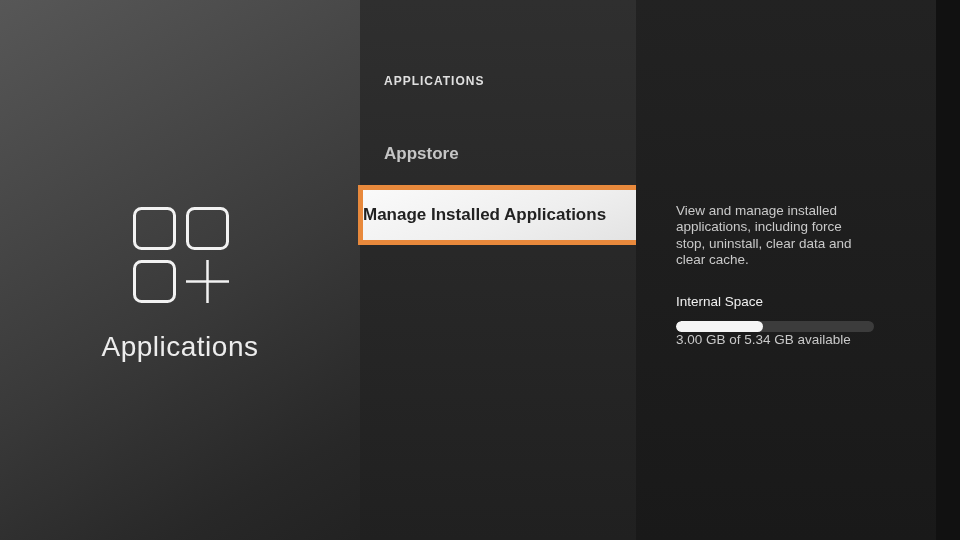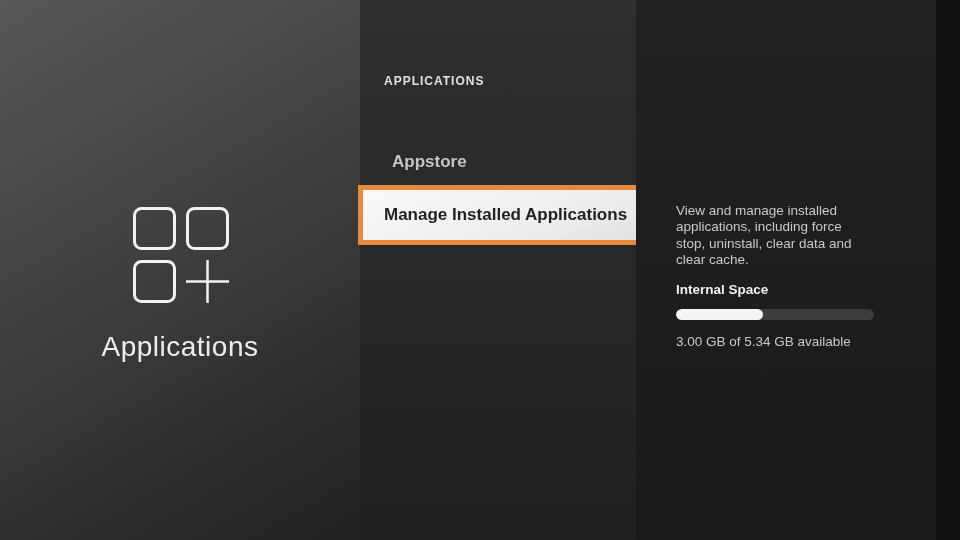--- a/index.html
+++ b/index.html
@@ -48,40 +48,38 @@
   .menu-header {
     position: absolute;
     left: 24px; top: 74px;
     font-size: 12px;
     font-weight: 600;
     letter-spacing: 1px;
     color: #e0e0e0;
   }
   .menu-item-plain {
     position: absolute;
-    left: 24px; top: 152px;
+    left: 24px; top: 144px;
     font-size: 17px;
     font-weight: 600;
     color: #c5c5c5;
     cursor: pointer;
-    margin-left: 8px;
   }
   .menu-item-selected {
     position: absolute;
     left: -2px; top: 185px;
     width: 304px; height: 60px;
     box-sizing: border-box;
     border: 5px solid #e8893c;
     background: linear-gradient(160deg, #fafafa 0%, #efefef 55%, #e2e2e2 100%);
     display: flex;
     align-items: center;
     cursor: pointer;
   }
   .menu-item-selected span {
-    padding-left: 21px;
     font-size: 17px;
     font-weight: 700;
     color: #222222;
   }
   
   .panel-detail {
     position: absolute;
     left: 636px; top: 0;
     width: 300px; height: 540px;
     box-sizing: border-box;
@@ -89,41 +87,40 @@
     padding: 203px 0 0 40px;
   }
   .description {
     margin: 0;
     width: 198px;
     font-size: 13.5px;
     line-height: 1.22;
     color: #c9c9c9;
   }
   .storage-label {
-    margin-top: 13px;
+    margin-top: 25px;
     font-size: 13.5px;
-    font-weight: 700;
+    font-weight: 400;
     color: #f0f0f0;
   }
   .progress-track {
     margin-top: 12px;
     width: 198px;
     height: 11px;
     border-radius: 6px;
     background: #3c3c3c;
     overflow: hidden;
   }
   .progress-fill {
     height: 100%;
     width: 0;
     border-radius: 6px;
     background: #f5f5f5;
   }
   .storage-available {
-    margin-top: 14px;
     font-size: 13.5px;
     color: #c9c9c9;
   }
 </style>
 </head>
 <body>
 
 <div class="screen">
 
   <section class="panel-left">

